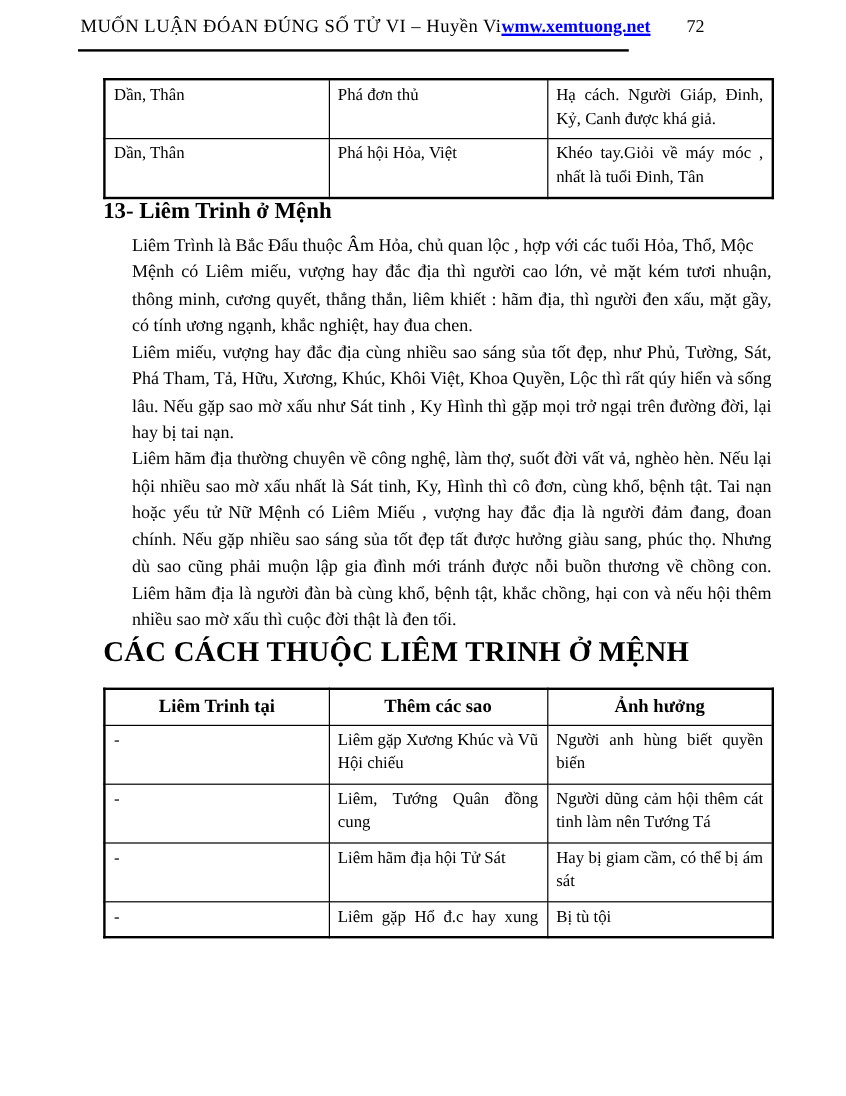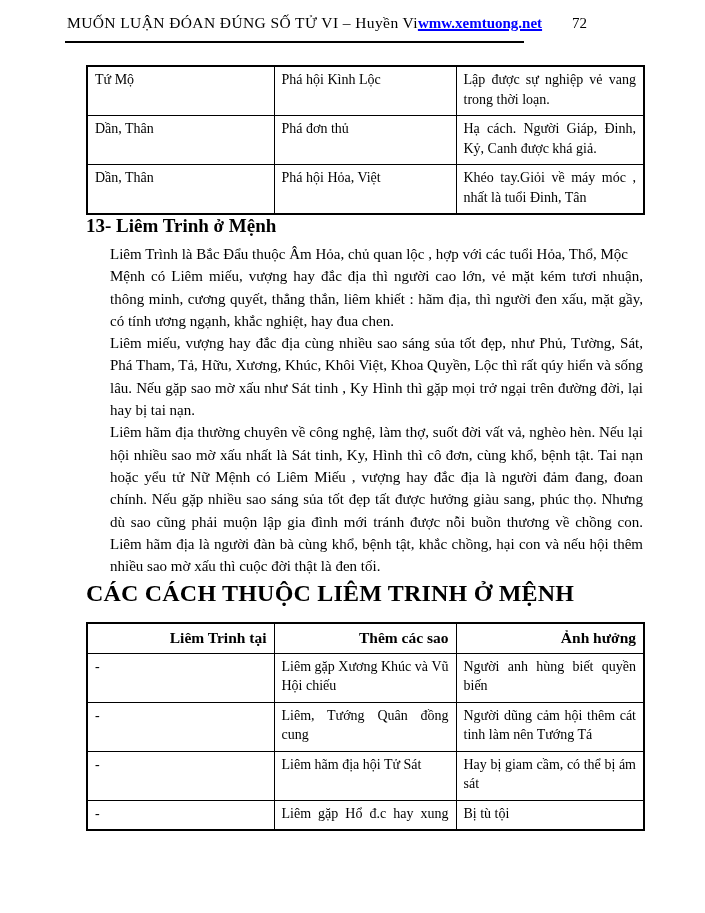--- a/index.html
+++ b/index.html
@@ -45,21 +45,21 @@
     border: 2px solid #000;
     font-size: 14px; line-height: 19.5px;
   }
   table.doc-table td, table.doc-table th {
     border: 1px solid #000;
     vertical-align: top;
     padding: 3px 7px 6px 7px;
     text-align: justify;
   }
   table.doc-table th {
-    text-align: right;
+    text-align: center;
     font-size: 15.5px;
     padding-top: 4px; padding-bottom: 5px;
   }
   col.w1 { width: 187px; }
   col.w2 { width: 182px; }
   col.w3 { width: 188px; }
   td.stretch { text-align-last: justify; }
   #top-table { margin-top: 22px; }
   #cach-table { margin-top: 15px; }
 
@@ -94,25 +94,20 @@
 
   <div class="content">
 
     <table id="top-table" class="doc-table">
       <colgroup>
           <col class="w1">
           <col class="w2">
           <col class="w3">
         </colgroup>
       <tbody>
-          <tr>
-            <td>Tứ Mộ</td>
-            <td>Phá hội Kình Lộc</td>
-            <td>Lập được sự nghiệp vẻ vang trong thời loạn.</td>
-          </tr>
           <tr>
             <td>Dần, Thân</td>
             <td>Phá đơn thủ</td>
             <td>Hạ cách. Người Giáp, Đinh, Kỷ, Canh được khá giả.</td>
           </tr>
           <tr>
             <td>Dần, Thân</td>
             <td>Phá hội Hỏa, Việt</td>
             <td>Khéo tay.Giỏi về máy móc , nhất là tuổi Đinh, Tân</td>
           </tr>

